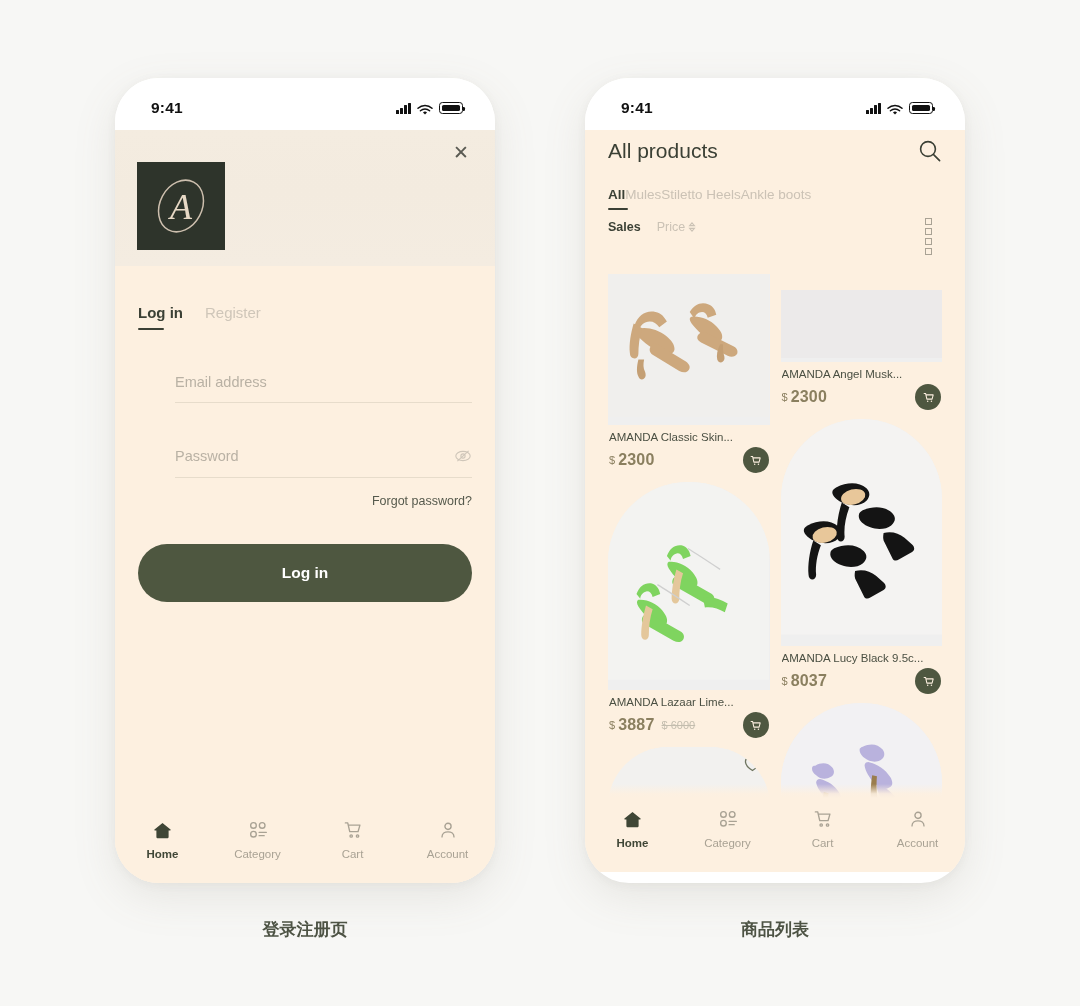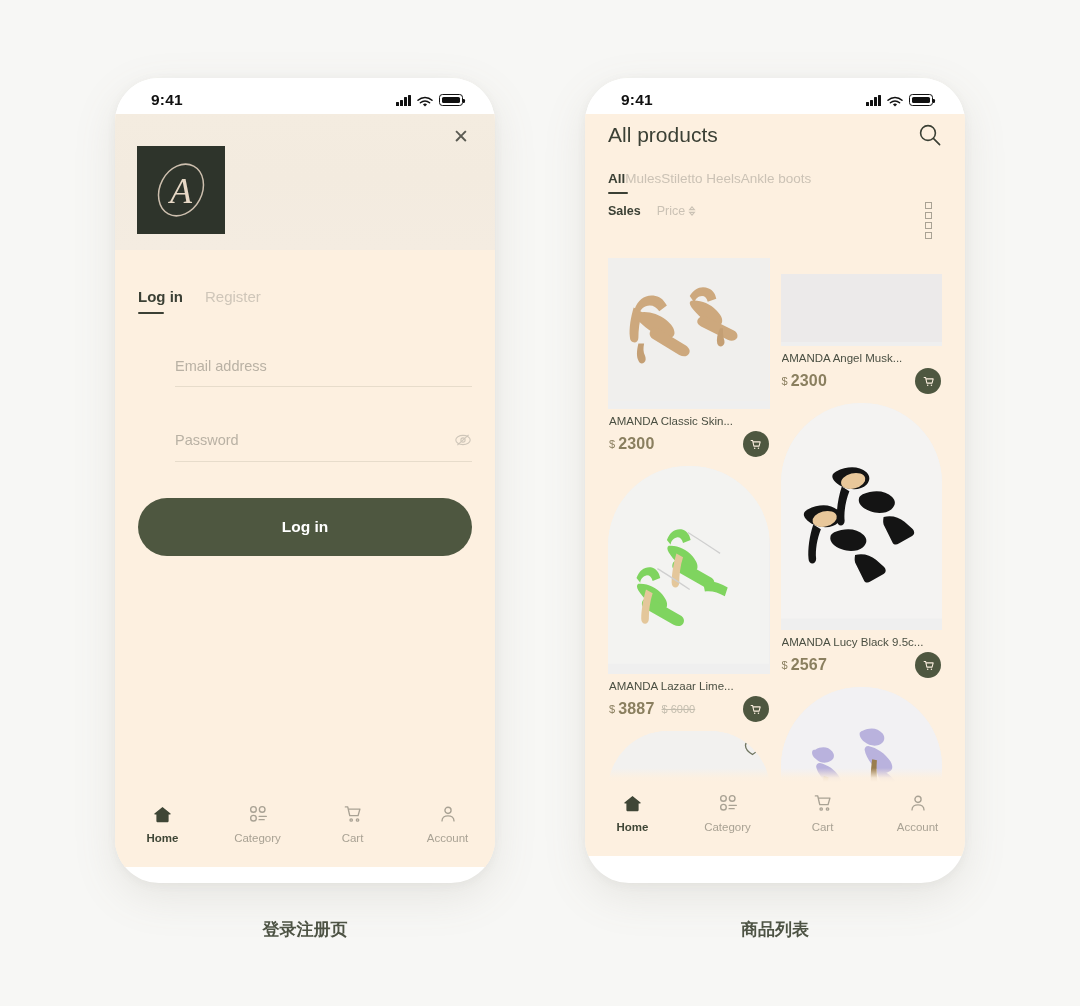--- a/index.html
+++ b/index.html
@@ -20,21 +20,21 @@
     background: #ffffff;
     border-radius: 44px;
     overflow: hidden;
     box-shadow: 0 14px 44px rgba(120,115,100,.13), 0 2px 10px rgba(120,115,100,.07);
   }
   .phone-login { left: 115px; top: 78px; }
   .phone-list  { left: 585px; top: 78px; }
 
   
   .statusbar {
-    height: 36px;
+    height: 52px;
     display: flex; align-items: center; justify-content: space-between;
     padding: 8px 32px 0 36px;
     background: #fff;
     position: relative; z-index: 6;
   }
   .status-time { font-size: 15.5px; font-weight: bold; color: #111; letter-spacing: .2px; }
   .status-icons { display: flex; align-items: center; gap: 6px; }
 
   
   .ico-signal { display: flex; align-items: flex-end; gap: 1.5px; height: 11px; }
@@ -275,20 +275,21 @@
           <input type="password" placeholder="Password" style="">
           <span class="eye-btn">
             <svg viewBox="0 0 18 18" fill="none">
                 <ellipse cx="9" cy="9" rx="7.2" ry="4.6" stroke="currentColor" stroke-width="1.1"></ellipse>
                 <circle cx="9" cy="9" r="2.1" stroke="currentColor" stroke-width="1.1"></circle>
                 <path d="M3.4 14.2L14.6 3.8" stroke="currentColor" stroke-width="1.1"></path>
               </svg>
           </span>
         </div>
 
+        <div class="forgot">Forgot password?</div>
 
         <button class="login-btn">Log in</button>
       </div>
 
       <div class="tabbar">
         <div class="tabbar-item active">
           <span class="ti">
             <svg viewBox="0 0 22 22" width="21" height="21" fill="currentColor">
                 <path d="M11 3.2L2.6 10c-.4.3-.2 1 .3 1H4.6v7.2c0 .5.4.9.9.9h11c.5 0 .9-.4.9-.9V11h1.7c.5 0 .7-.7.3-1L11 3.2z"></path>
               </svg>
@@ -534,21 +535,21 @@
               <span class="heart">
                 <svg viewBox="0 0 18 17" fill="none" stroke="currentColor" stroke-width="1.4">
                     <path d="M9 15.4S1.6 10.9 1.6 6.1A3.9 3.9 0 019 4.1a3.9 3.9 0 017.4 2c0 4.8-7.4 9.3-7.4 9.3z" stroke-linejoin="round"></path>
                   </svg>
               </span>
             </div>
             <div class="card-meta">
               <div class="card-name">AMANDA Lucy Black 9.5c...</div>
               <div class="price-row">
                 <span class="cur">$</span>
-                <span class="price">2567</span>
+                <span class="price">8037</span>
                 <span class="cart-btn">
                   <svg viewBox="0 0 16 16" fill="none" stroke="currentColor" stroke-width="1.3" stroke-linecap="round" stroke-linejoin="round">
                       <path d="M2.6 3h1.8l1.6 7h6.4l1.4-5.2H5"></path>
                       <circle cx="7" cy="12.6" r=".9" fill="currentColor" stroke="none"></circle>
                       <circle cx="11.6" cy="12.6" r=".9" fill="currentColor" stroke="none"></circle>
                     </svg>
                 </span>
               </div>
             </div>
           </div>

